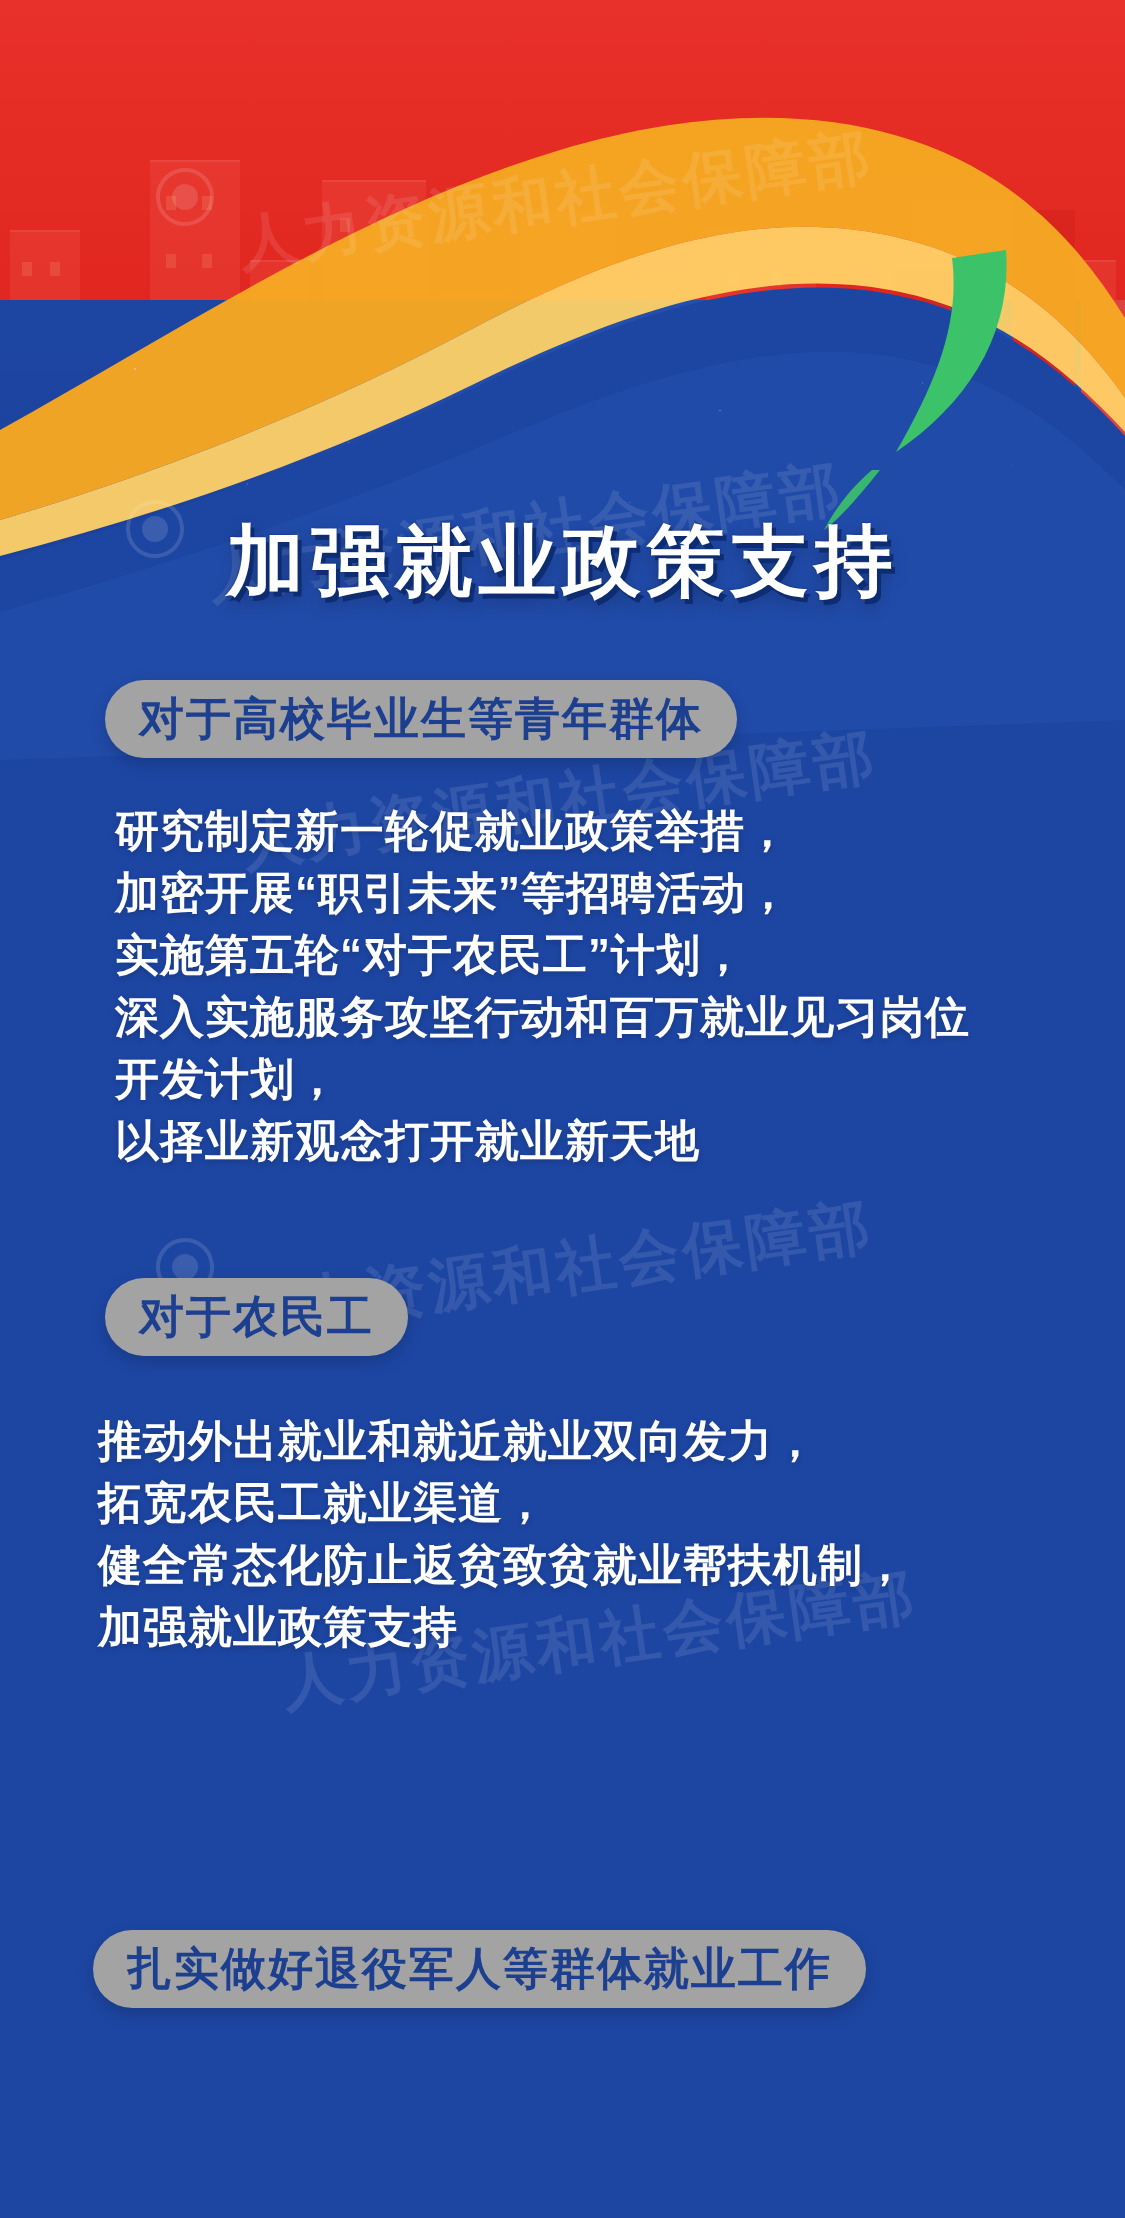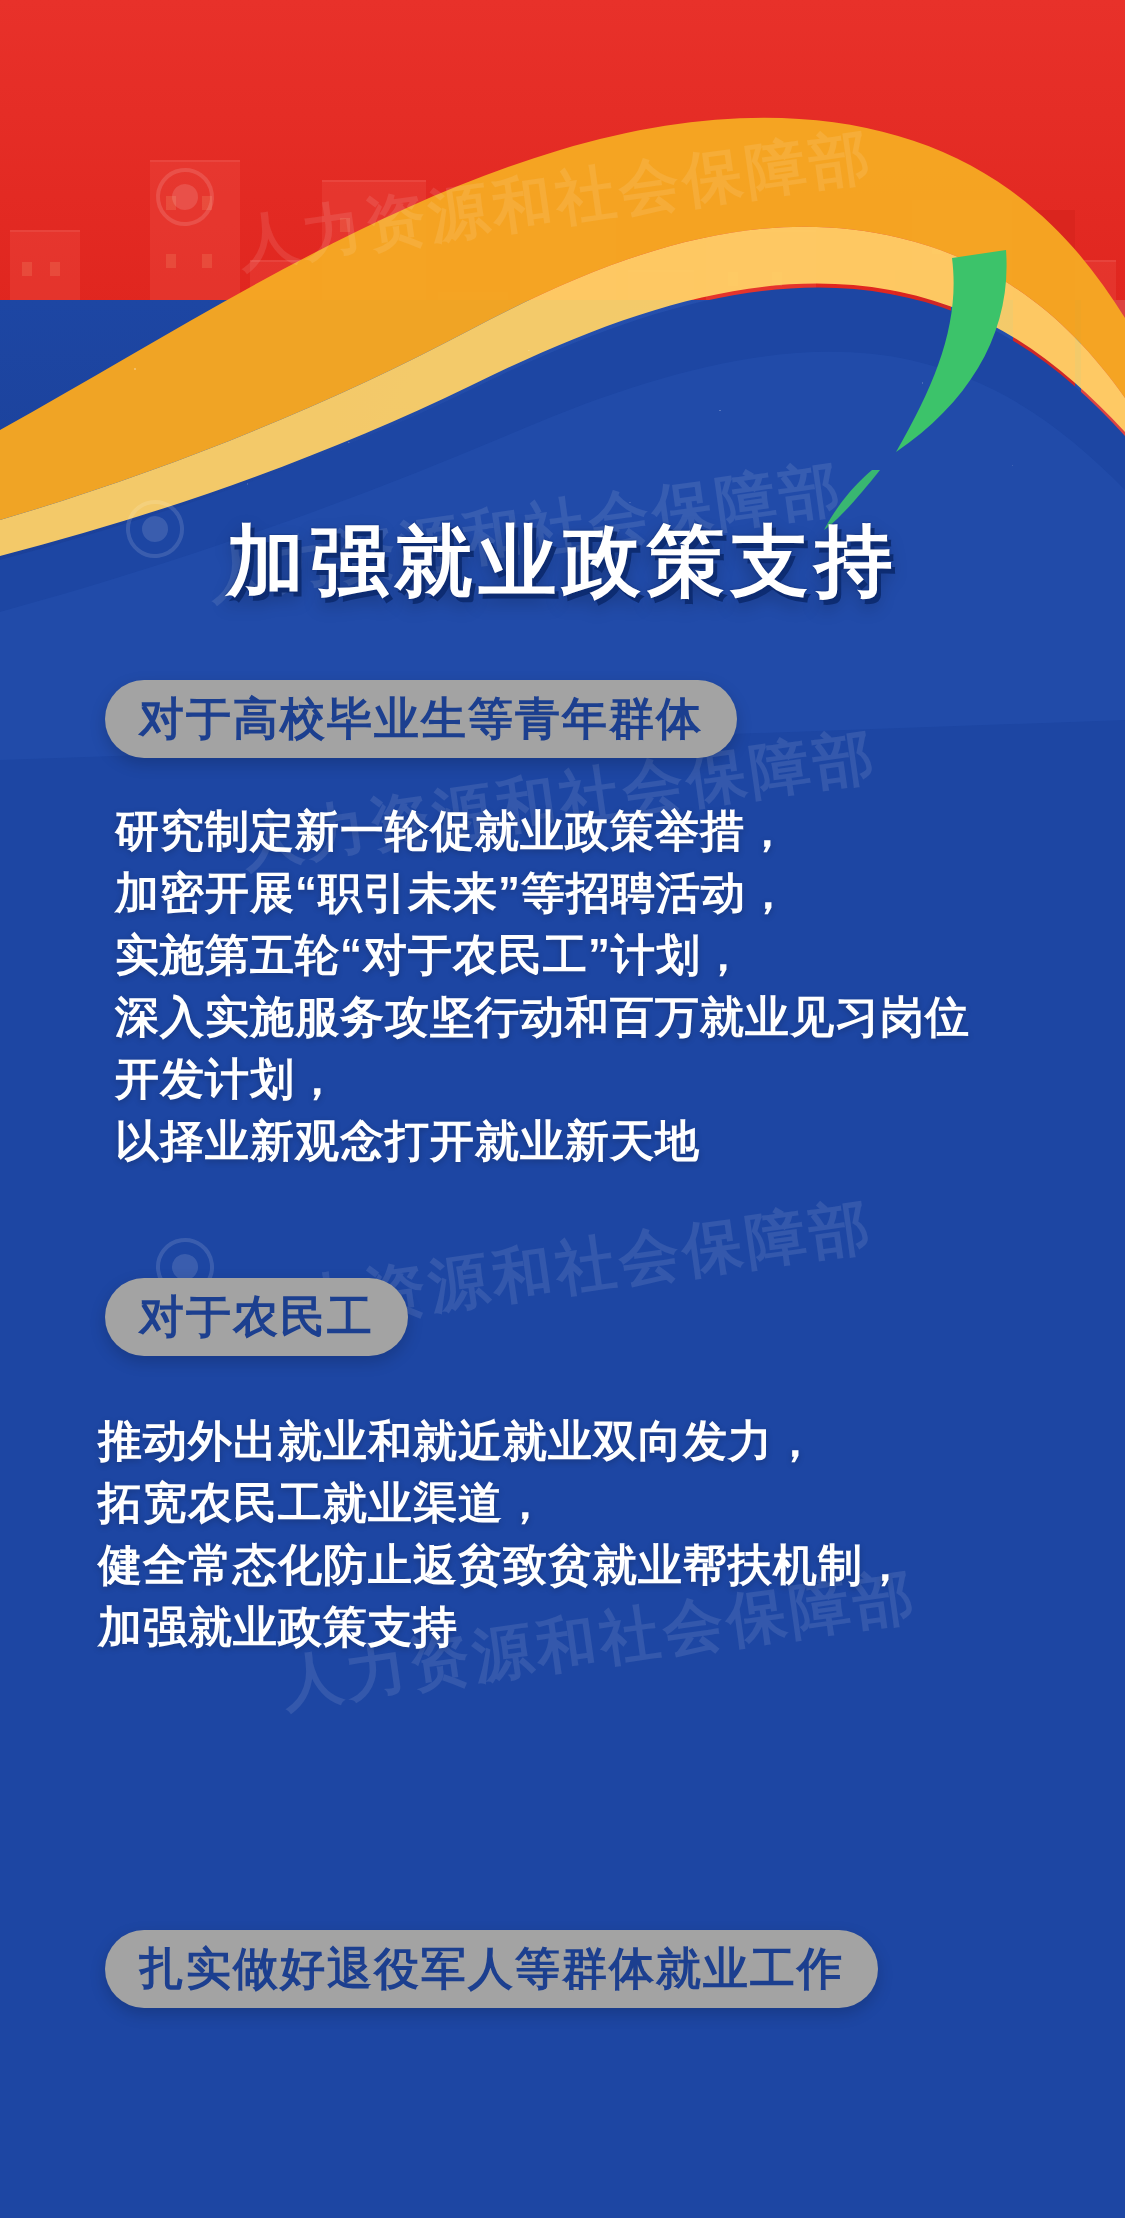--- a/index.html
+++ b/index.html
@@ -267,16 +267,16 @@
     <div class="pill" style="left:105px; top:1278px;">对于农民工</div>
 
     <div class="para" style="left:98px; top:1410px;">
       <div>推动外出就业和就近就业双向发力，</div>
       <div>拓宽农民工就业渠道，</div>
       <div>健全常态化防止返贫致贫就业帮扶机制，</div>
       <div>加强就业政策支持</div>
     </div>
 
 
-    <div class="pill" style="left:105px; top:1930px;">扎实做好退役军人等群体就业工作</div>
+    <div class="pill" style="left:93px; top:1930px;">扎实做好退役军人等群体就业工作</div>
 
   </div>
 </div>
 
 </body></html>

